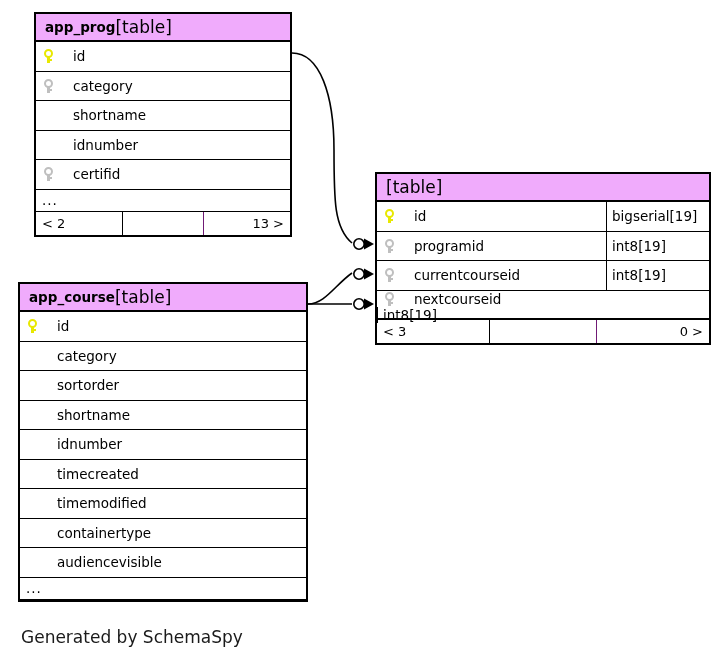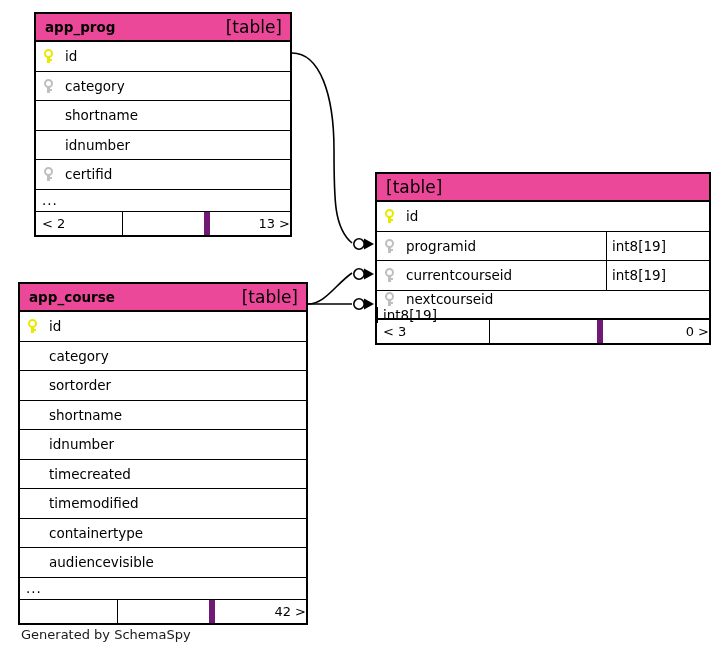--- a/index.html
+++ b/index.html
@@ -28,25 +28,24 @@
     position: absolute;
     box-sizing: border-box;
     border: 2px solid #000000;
     background: #ffffff;
     z-index: 2;
   }
 
   .tbl-header {
     box-sizing: border-box;
     height: 28px;
-    background: #ec4899;
+    background: #f0abfc;
     border-bottom: 2px solid #000000;
     display: flex;
     align-items: center;
-    justify-content: space-between;
     padding: 0 8px 0 9px;
     font-size: 13.5px;
     font-weight: bold;
   }
   .tbl-header .tbl-tag {
     font-weight: normal;
     font-size: 17px;
   }
 
   .tbl-row {
@@ -58,20 +57,21 @@
     font-size: 13.5px;
   }
   .tbl-row.last-row { border-bottom: 2px solid #000000; flex-direction: column; }
 
   .cell-name {
     flex: 1 1 auto;
     display: flex;
     align-items: center;
     padding-left: 8px;
     min-width: 0;
+    gap: 8px;
   }
   .cell-type {
     flex: 0 0 auto;
     display: flex;
     align-items: center;
     padding-left: 5px;
     border-left: 1px solid #000000;
     box-sizing: border-box;
   }
 
@@ -132,39 +132,39 @@
     align-items: stretch;
     font-size: 13px;
   }
   .foot-cell {
     display: flex;
     align-items: center;
     box-sizing: border-box;
   }
   .foot-left   { flex: 1 1 0; padding-left: 6px; justify-content: flex-start; }
   .foot-mid    { flex: 1 1 0; border-left: 1px solid #000000; }
-  .foot-right  { flex: 1 1 0; border-left: 6px solid #701a75;
-                 justify-content: flex-end; }
+  .foot-right  { flex: 1 1 0; border-left: 1px solid #701a75;
+                 justify-content: flex-end; padding-right: 6px; }
 
   
   #links {
     position: absolute;
     left: 0; top: 0;
     width: 728px;
     height: 659px;
     z-index: 1;
     overflow: visible;
   }
 
   
   #caption {
     position: absolute;
     left: 21px;
     top: 627px;
-    font-size: 13px;
+    font-size: 17px;
     color: #1a1a1a;
   }
 </style>
 </head>
 <body>
 
 <div id="canvas">
 
   <svg id="links" viewBox="0 0 728 659" width="728" height="659">
     <g fill="none" stroke="#000000" stroke-width="1.6">
@@ -266,20 +266,21 @@
       <div class="cell-name">
         <span class="keyslot">
           <span class="key pk">
               <span class="bow"></span>
               <span class="shaft"></span>
               <span class="tooth"></span>
             </span>
         </span>
         <span class="colname">id</span>
       </div>
+      <div class="cell-type" style="width:103px;">bigserial[19]</div>
     </div>
 
     <div class="tbl-row">
       <div class="cell-name">
         <span class="keyslot">
           <span class="key fk">
               <span class="bow"></span>
               <span class="shaft"></span>
               <span class="tooth"></span>
             </span>
@@ -394,22 +395,17 @@
 
     <div class="tbl-row">
       <div class="cell-name">
         <span class="keyslot"></span>
         <span class="colname">audiencevisible</span>
       </div>
     </div>
 
     <div class="ellipsis-row">...</div>
 
-    <div class="tbl-footer">
-      <div class="foot-cell foot-left"></div>
-      <div class="foot-cell foot-mid"></div>
-      <div class="foot-cell foot-right">42 &gt;</div>
-    </div>
   </div>
 
   <div id="caption">Generated by SchemaSpy</div>
 
 </div>
 
 </body></html>

